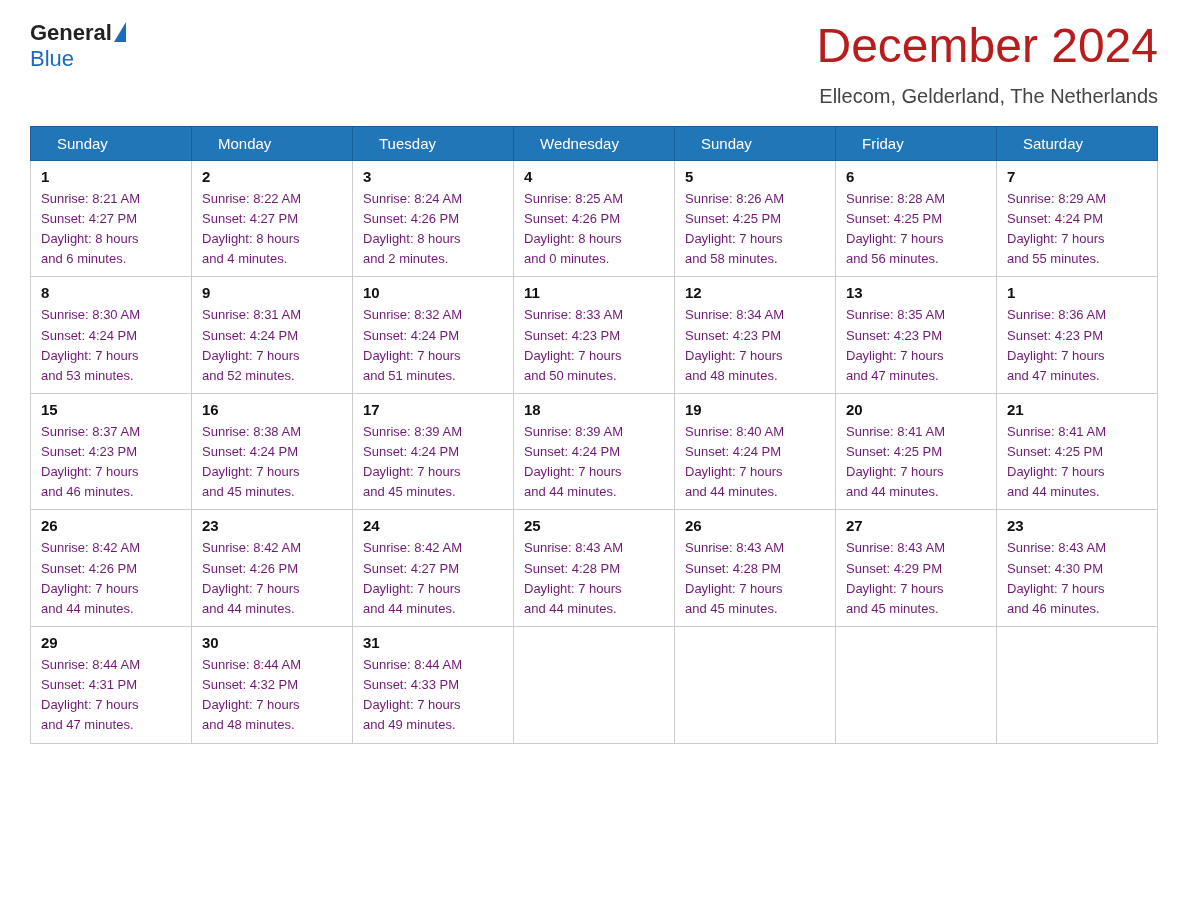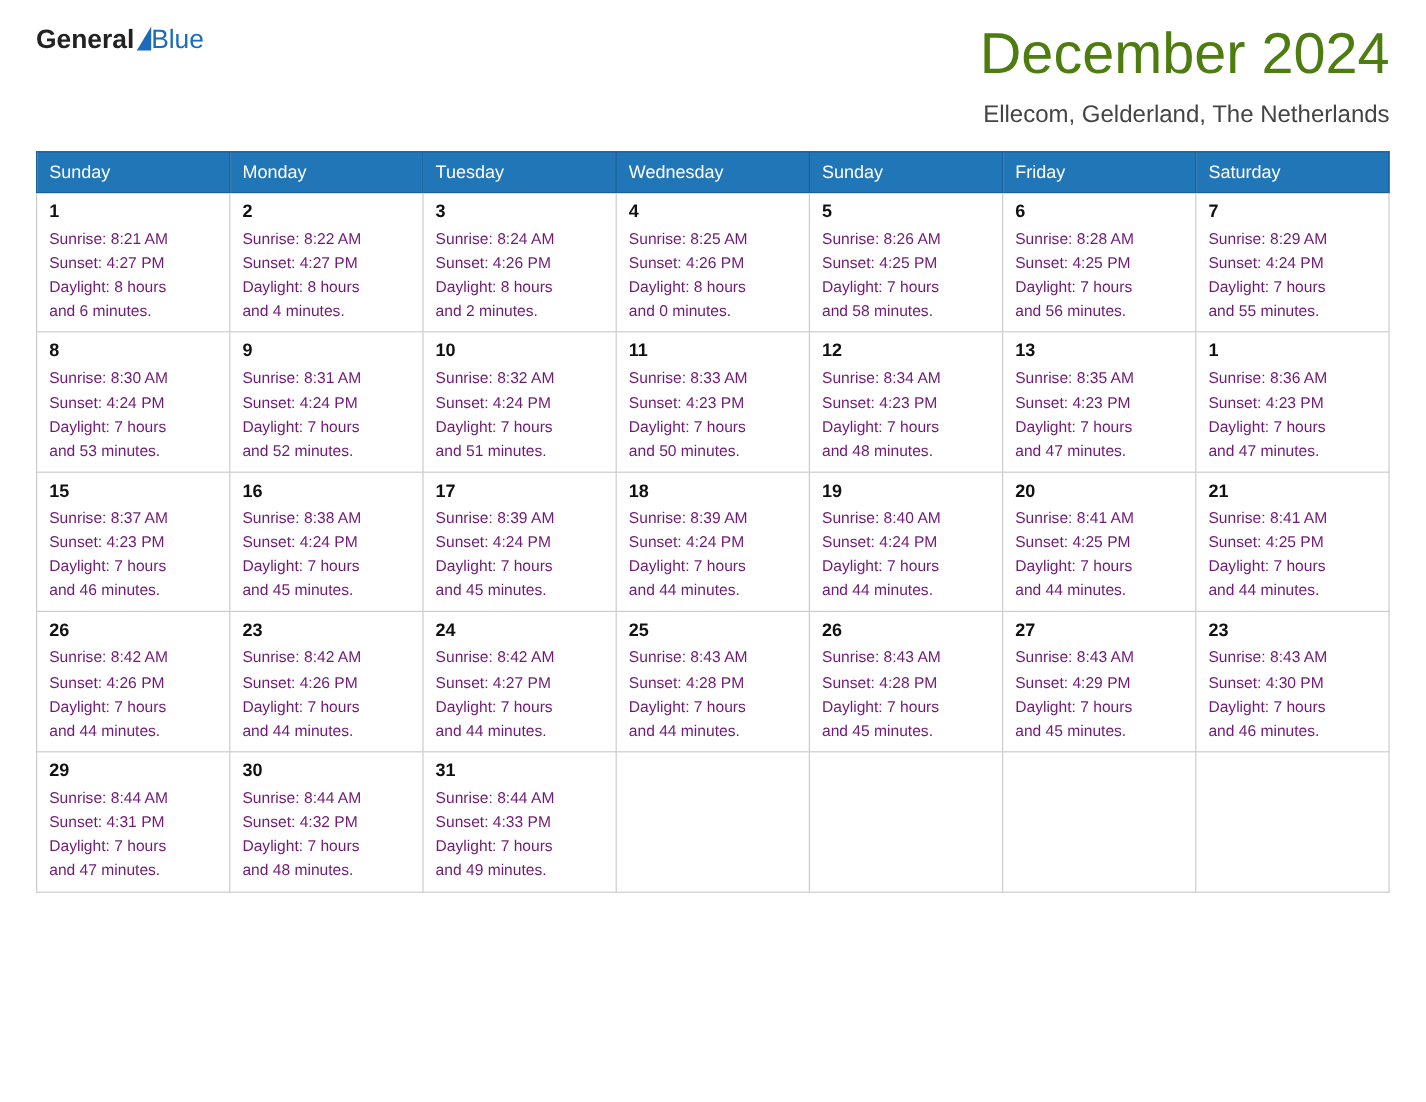--- a/index.html
+++ b/index.html
@@ -35,40 +35,40 @@
       border-bottom: 20px solid #1a6bbf;
       margin-left: 2px;
       margin-top: -2px;
     }
     .title-block {
       text-align: right;
     }
     .month-title {
       font-size: 48px;
       font-weight: normal;
-      color: #4d7c0f;
+      color: #b91c1c;
       line-height: 1.1;
       text-align: center;
     }
     .location-title {
       font-size: 20px;
       color: #444;
       margin-top: 12px;
     }
     .calendar-table {
       width: 100%;
       border-collapse: collapse;
       border: 1px solid #aaa;
     }
     .calendar-table th {
       background-color: #2176b8;
       color: #fff;
       font-size: 15px;
       font-weight: normal;
-      padding: 8px 10px;
+      padding: 8px 26px;
       text-align: left;
       border: 1px solid #1a5e9a;
     }
     .calendar-table td {
       vertical-align: top;
       padding: 7px 10px;
       border: 1px solid #ccc;
       font-size: 13px;
       width: 14.28%;
       min-height: 110px;
@@ -86,21 +86,21 @@
     .day-detail {
       font-size: 13px;
       color: #701a75;
       line-height: 1.55;
     }
     .empty-cell {
       background: #fff;
     }
     .logo-icon-wrap {
       display: flex;
-      flex-direction: row;
+      flex-direction: column;
       align-items: flex-start;
     }
     .logo-top-line {
       display: flex;
       align-items: center;
     }
   </style>
 </head>
 <body>
 

